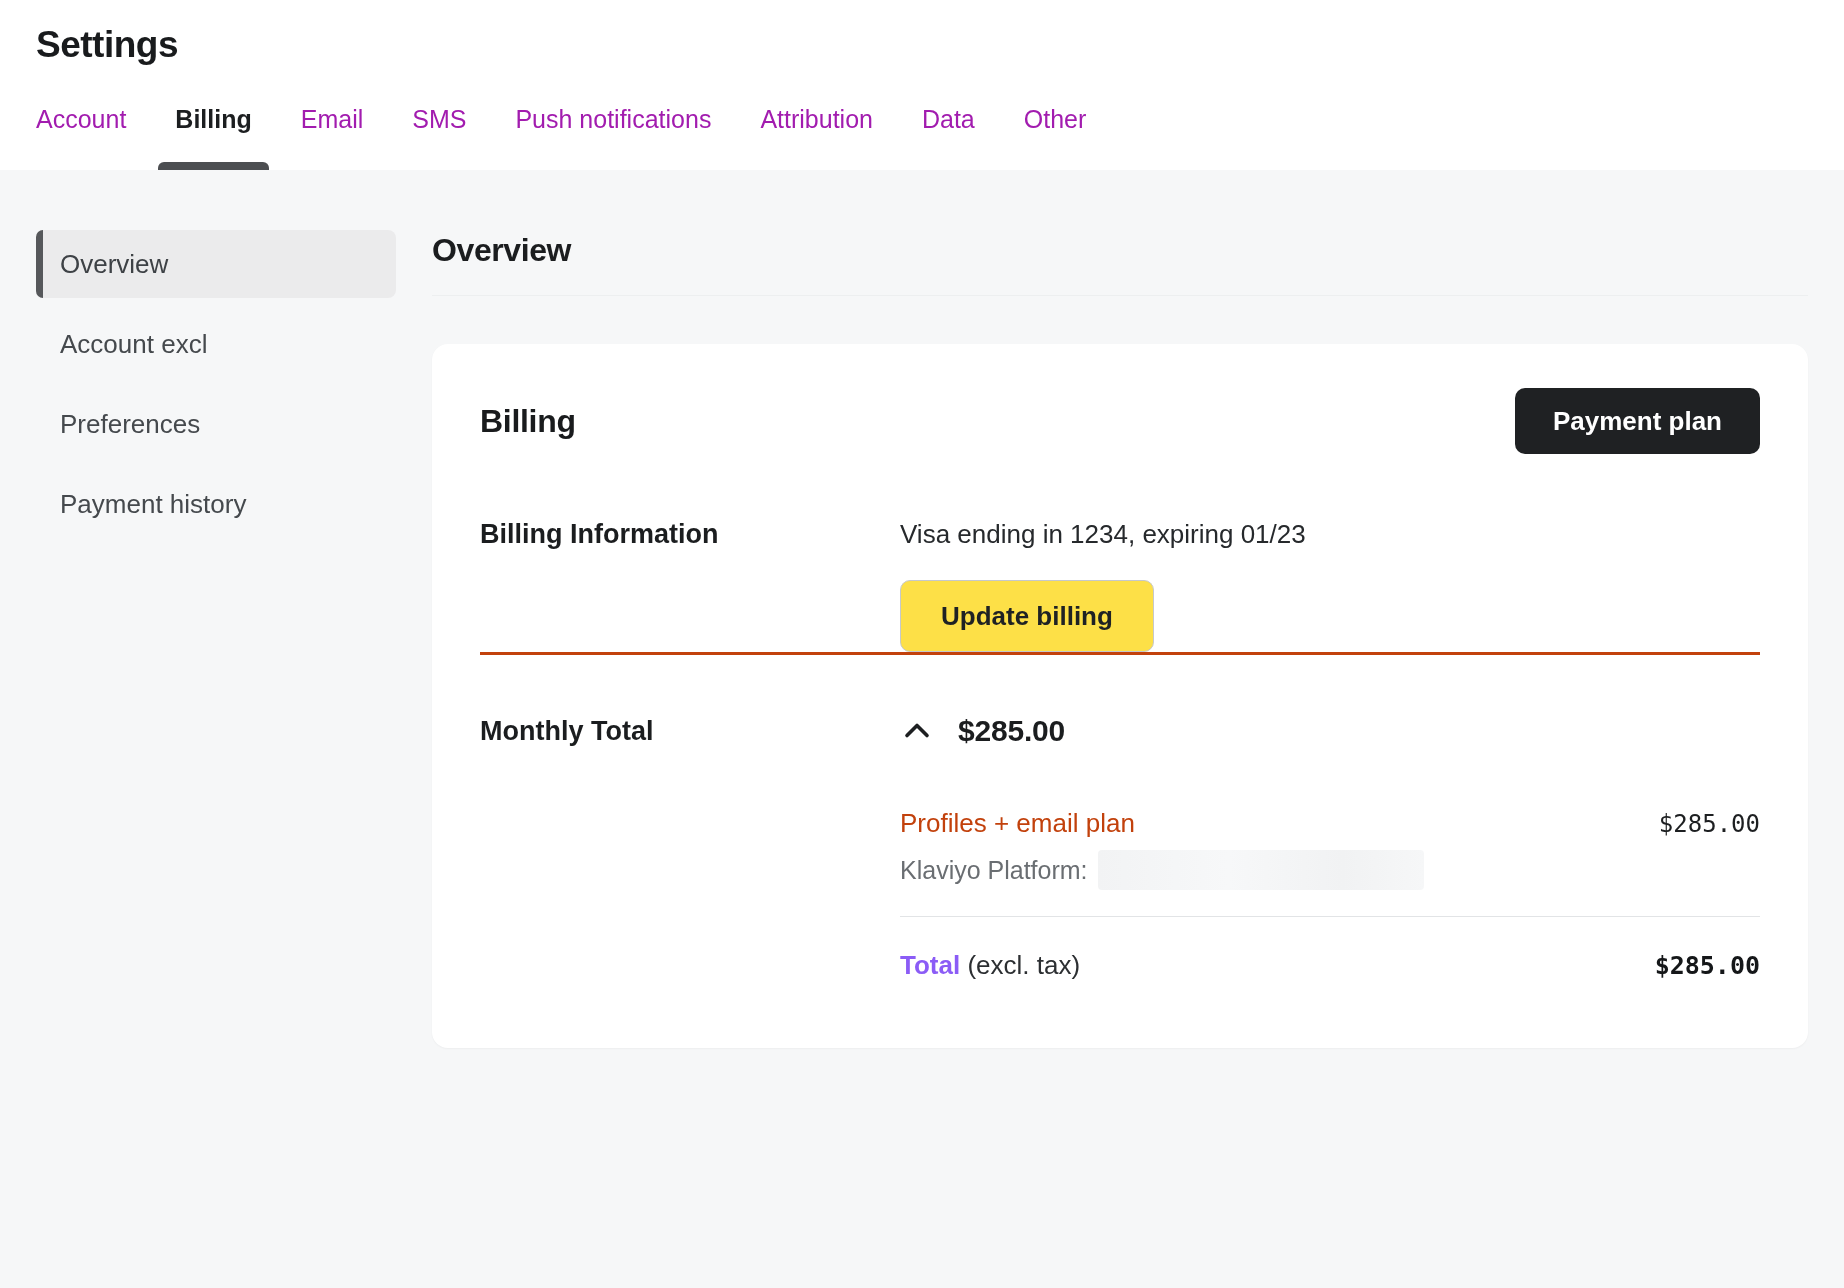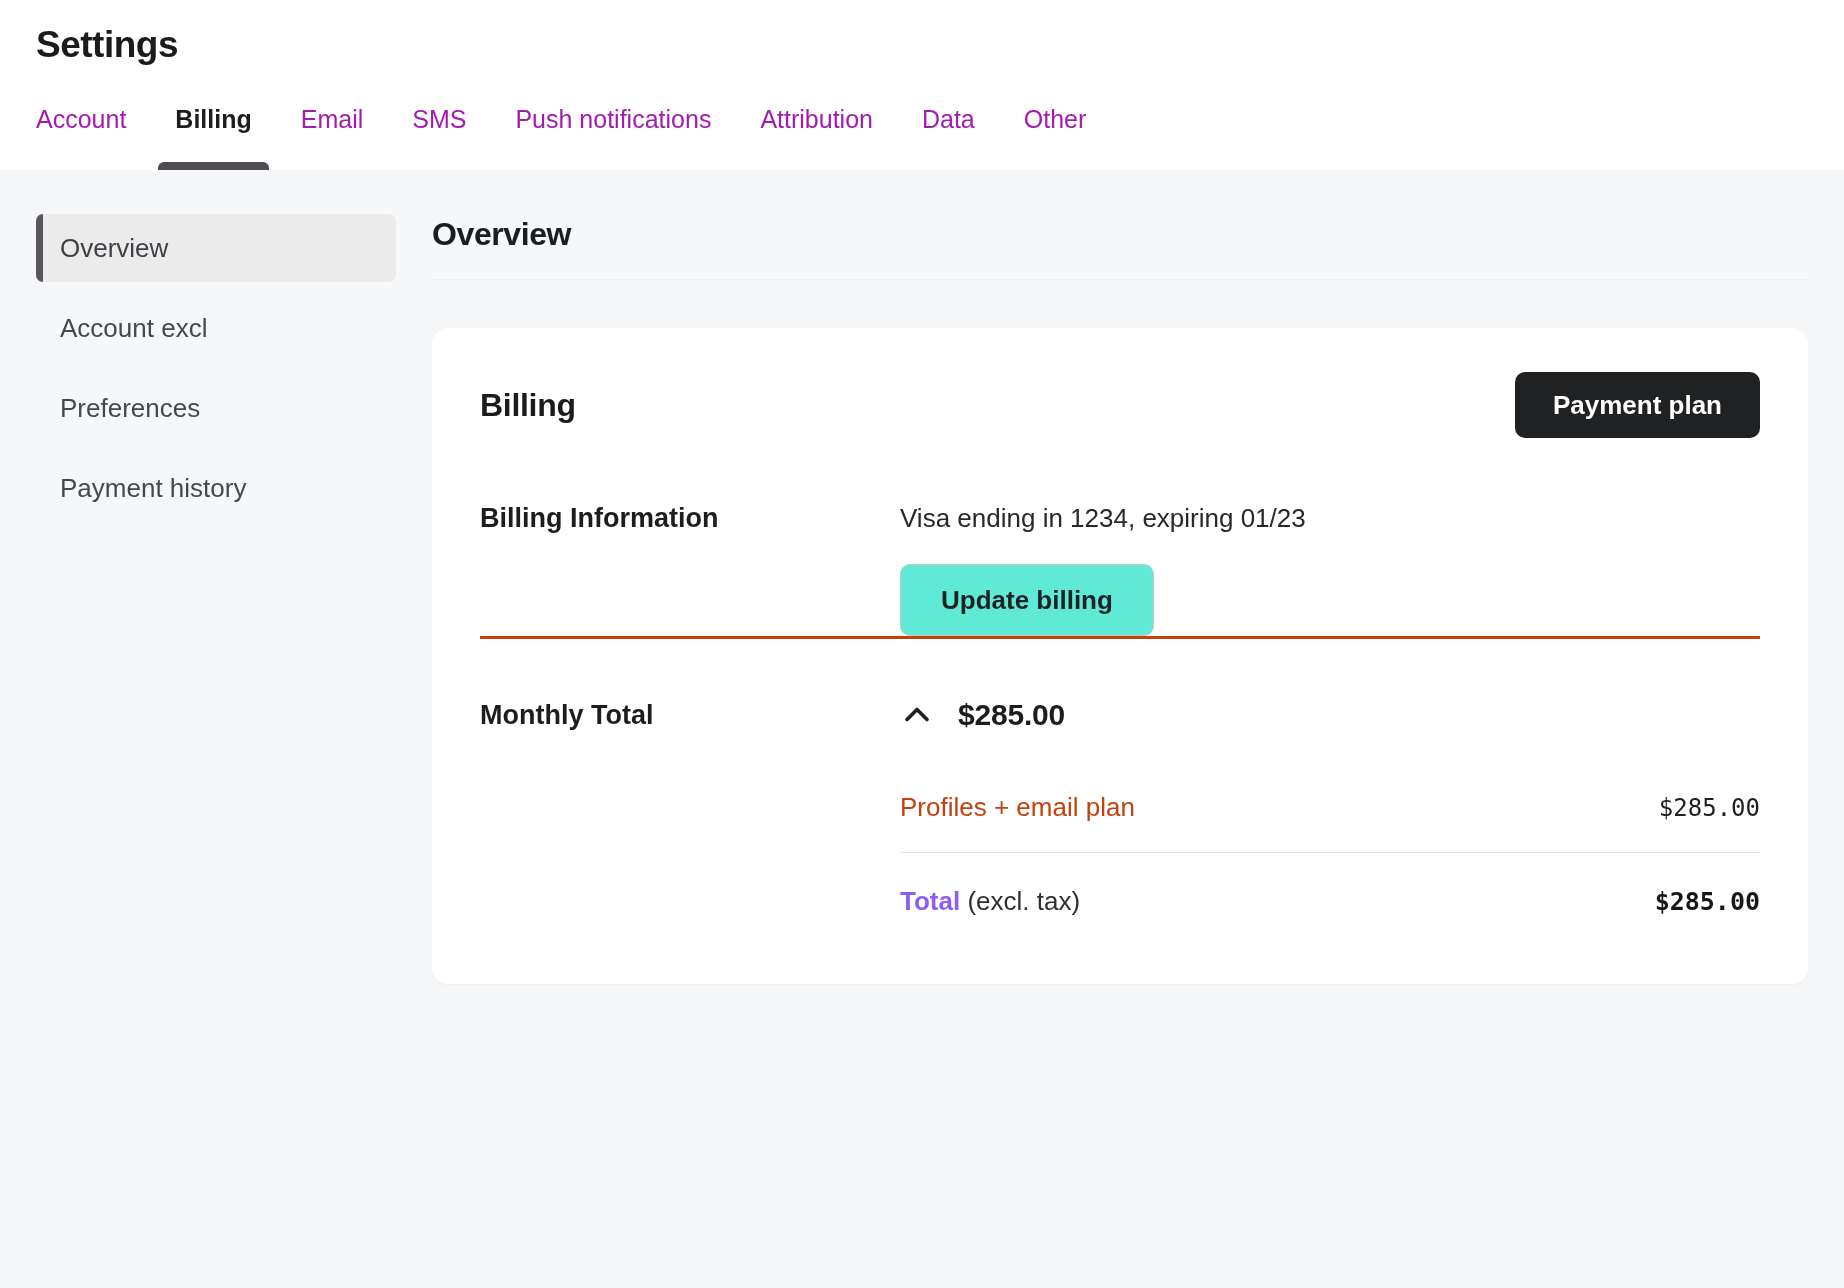--- a/index.html
+++ b/index.html
@@ -3,21 +3,21 @@
 <meta charset="utf-8">
 <style>
   * { margin: 0; padding: 0; box-sizing: border-box; }
   html, body { width: 1844px; height: 1288px; overflow: hidden; }
   body {
     font-family: "Liberation Sans", sans-serif;
     background: #f6f7f8;
     color: #1c1e20;
     -webkit-font-smoothing: antialiased;
   }
-  .page { width: 1844px; height: 1288px; display: flex; flex-direction: column; }
+  .page { width: 1844px; height: 1288px; display: flex; flex-direction: column; gap: 16px; }
 
   
   .header {
     background: #ffffff;
     padding: 22px 36px 0 36px;
     height: 170px;
     flex: 0 0 auto;
   }
   .page-title {
     font-size: 37px;
@@ -143,21 +143,21 @@
     max-width: 770px;
     font-size: 25px;
     line-height: 40px;
     color: #5d6267;
   }
 
   .row-billing-info { padding-top: 62px; border-bottom: 3px solid #c2410c; }
   .btn-outline {
     display: block;
     margin-top: 28px;
-    background: #5eead4;
+    background: #fde047;
     border: 1px solid #c6c8ca;
     border-radius: 10px;
     height: 72px;
     padding: 0 40px;
     font-family: "Liberation Sans", sans-serif;
     font-size: 26px;
     font-weight: 600;
     color: #1f2224;
     cursor: pointer;
   }
@@ -272,20 +272,24 @@
                 </svg>
               </button>
               <span class="total-amount">$285.00</span>
             </div>
 
             <div class="line-item">
               <span class="item-name">Profiles + email plan</span>
               <span class="mono">$285.00</span>
             </div>
 
+            <div class="item-detail">
+              <span class="detail-label">Klaviyo Platform:</span>
+              <span class="redacted"></span>
+            </div>
 
             <div class="total-divider"></div>
 
             <div class="total-row">
               <span>
                 <span class="total-label">Total</span>
                 <span class="total-suffix">(excl. tax)</span>
               </span>
               <span class="mono-bold">$285.00</span>
             </div>

